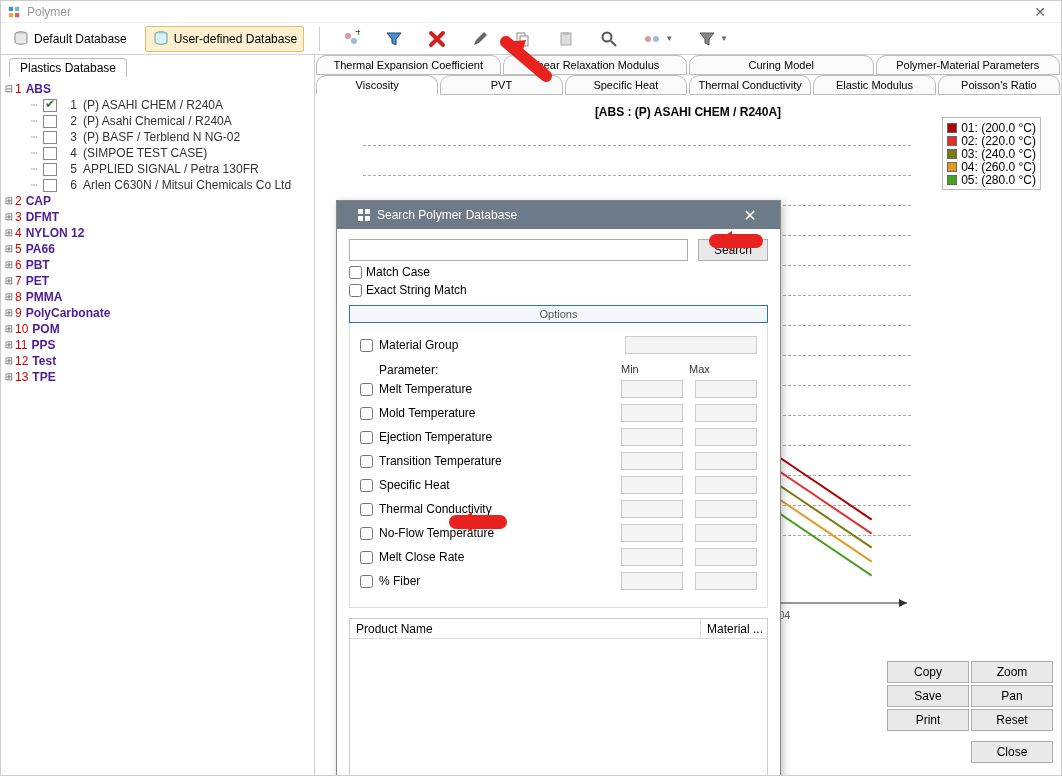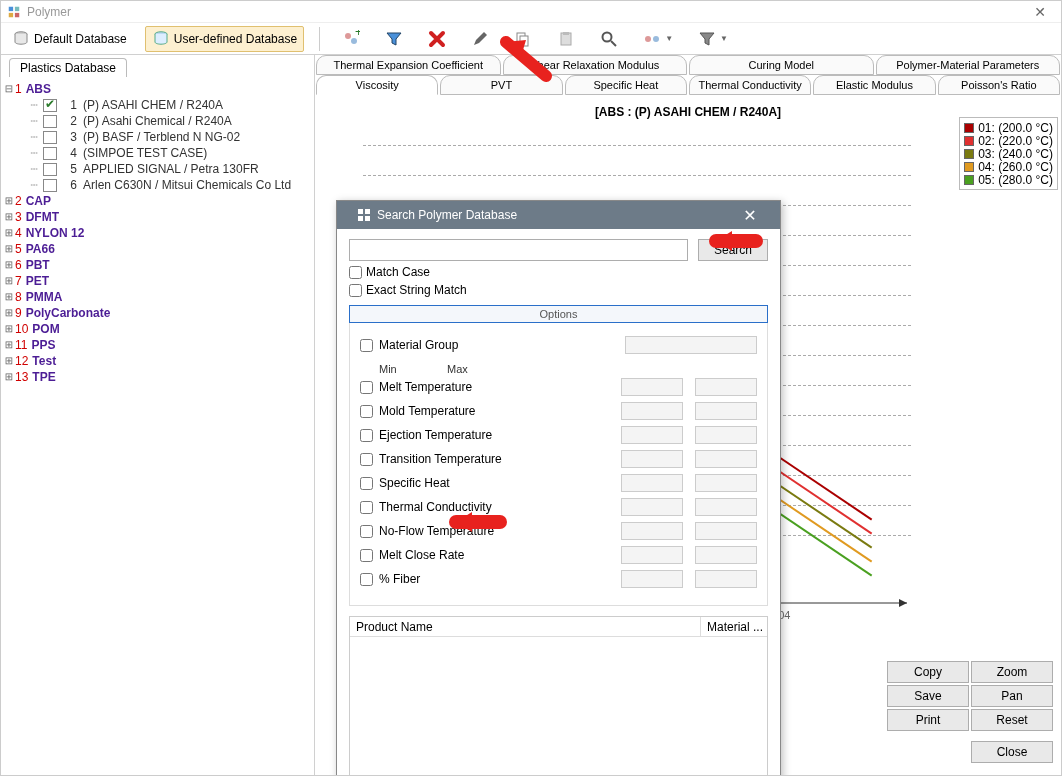--- a/index.html
+++ b/index.html
@@ -35,21 +35,21 @@
 
 .right-pane { flex:1; display:flex; flex-direction:column; position:relative; }
 .tab-row { display:flex; height:20px; border-bottom:none; }
 .rtab { flex:1; border:1px solid #bbb; border-radius:10px 10px 0 0; text-align:center; line-height:18px; font-size:11px; background:#fafafa; margin:0 1px; cursor:pointer; }
 .rtab.active { background:#fff; border-bottom-color:#fff; }
 .chart-area { flex:1; position:relative; padding:4px 8px; overflow:hidden; }
 .chart-title { text-align:center; font-weight:bold; margin:6px 0 8px 0; }
 .chart-grid { position:absolute; left:48px; top:50px; right:150px; bottom:170px; }
 .gridline { position:absolute; left:0; right:0; border-top:1px dashed #aaa; }
 .curve { position:absolute; border-top:2px solid; transform-origin: left center;}
-.legend { position:absolute; right:3px; top:22px; border:1px solid #bbb; padding:3px 4px; background:#fff; font-size:10px; }
+.legend { position:absolute; right:20px; top:22px; border:1px solid #bbb; padding:3px 4px; background:#fff; font-size:10px; }
 .legend-row { display:flex; align-items:center; gap:4px; height:13px; }
 .legend-sw { width:10px; height:10px; border:1px solid #666; }
 .x-axis-label { position:absolute; bottom:156px; left:50%; transform:translateX(-50%); font-size:11px; color:#666; }
 .axis-arrow { position:absolute; }
 .right-buttons { position:absolute; right:8px; bottom:46px; display:grid; grid-template-columns: 82px 82px; gap:2px; }
 .right-buttons button { height:22px; border:1px solid #adadad; background:#e9e9e9; font-size:12px; }
 .close-btn { position:absolute; right:8px; bottom:14px; width:82px; height:22px; border:1px solid #adadad; background:#e9e9e9; }
 
 
 .dialog { position:absolute; left:335px; top:145px; width:445px; height:620px; background:#fff; border:1px solid #888; box-shadow:2px 2px 8px rgba(0,0,0,.25); z-index:50; }
@@ -384,20 +384,21 @@
         </div>
       <div class="options-bar">Options</div>
       <div class="opts-grid">
         <div class="opt-row">
           <input type="checkbox" style="">
           <span class="opt-label">Material Group</span>
           <div class="minmax" style="width:132px"></div>
         </div>
         <div class="hdr-minmax" style="margin-top:6px">
           <span style="width:19px"></span>
+          <span class="pad">Parameter:</span>
           <span class="col">Min</span>
           <span class="col">Max</span>
         </div>
         <div id="param-rows">
             <div class="opt-row">
               <input type="checkbox" style="">
               <span class="opt-label">Melt Temperature</span>
               <div class="minmax"></div>
               <div class="minmax"></div>
             </div>

